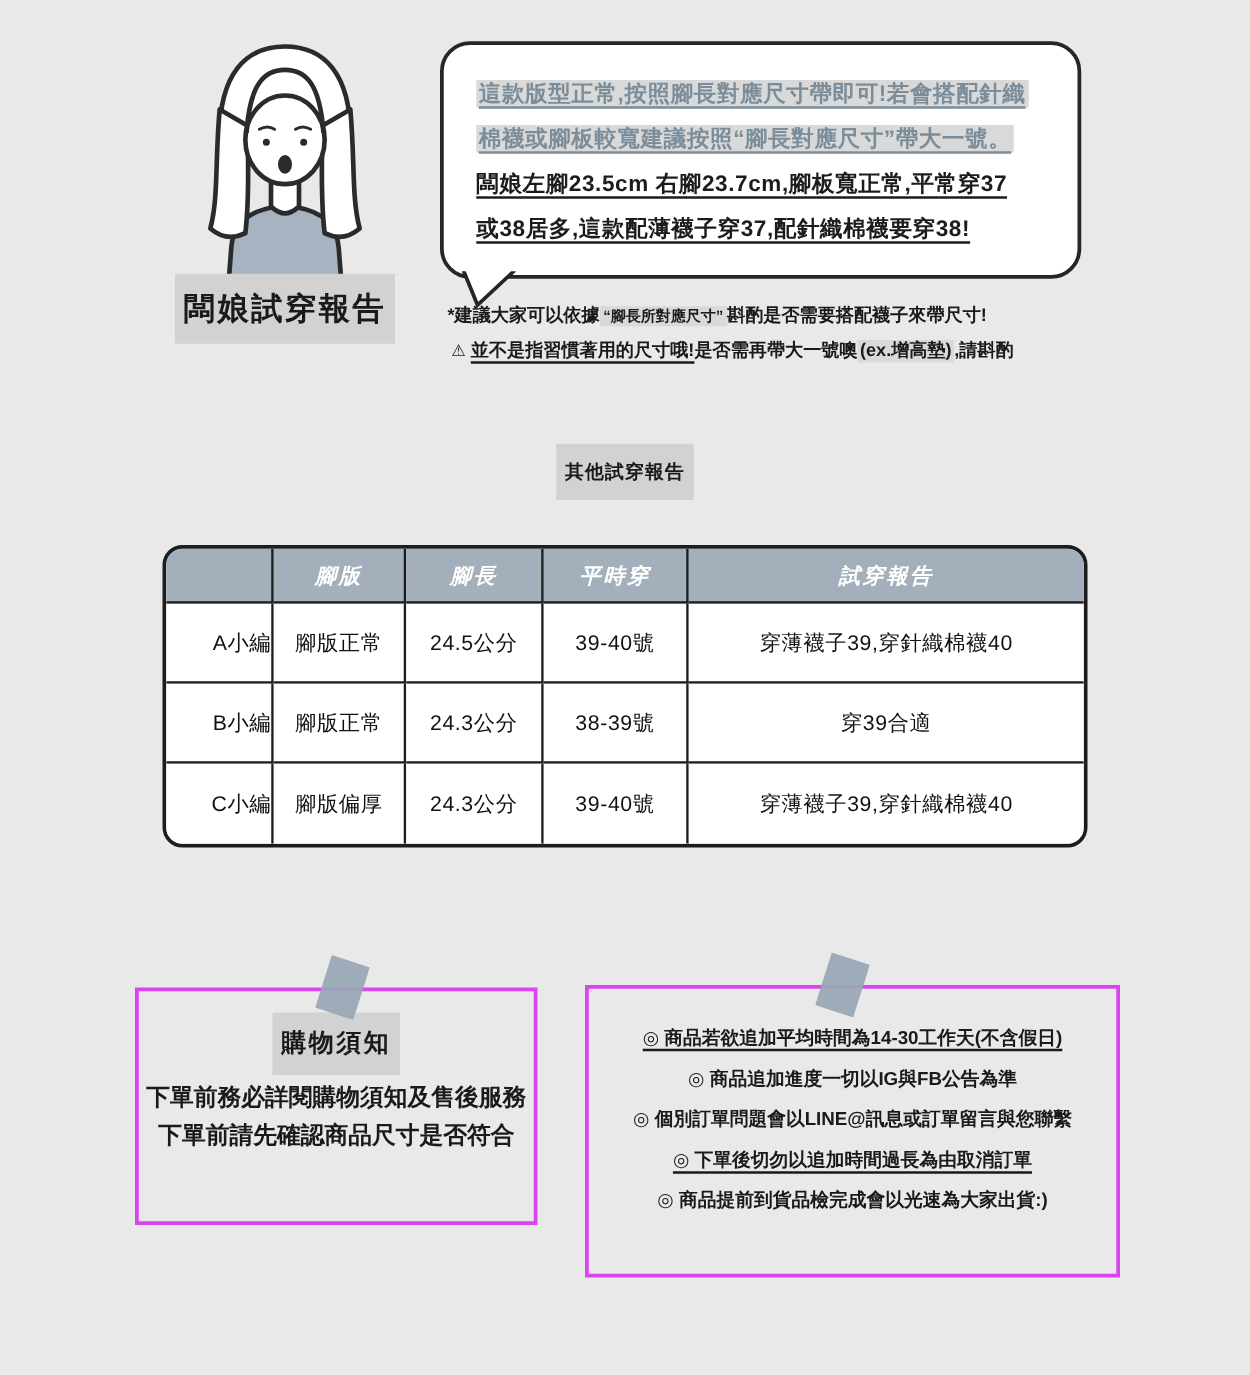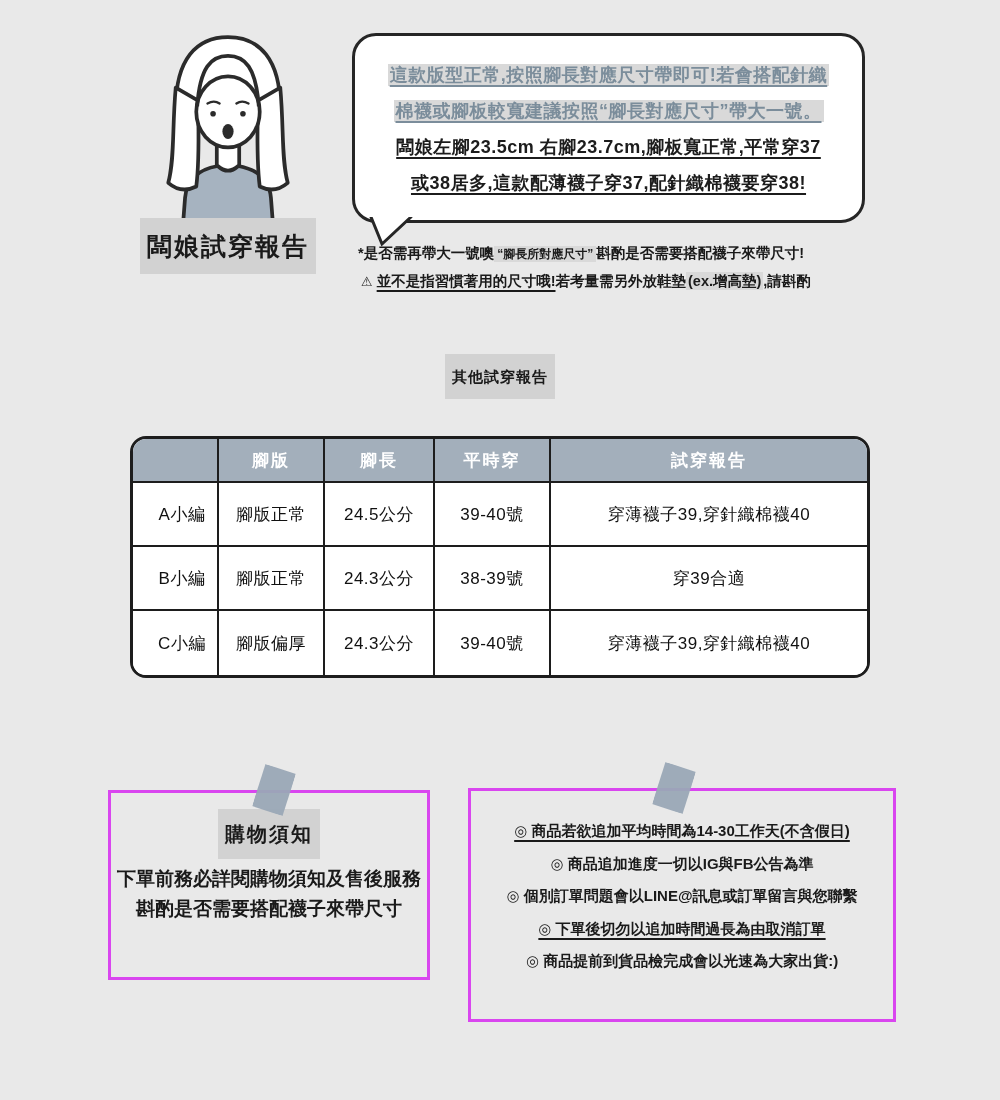--- a/index.html
+++ b/index.html
@@ -18,21 +18,20 @@
   .avatar-svg { display:block; margin:0 auto; }
   .avatar-label { margin-top:8px; text-align:center; }
   .hl-g { background:#d2d2d2; padding:14px 7px; }
   .avatar-label .hl-g { font-size:25px; font-weight:bold; letter-spacing:2px; }
 
   
   .bubble {
     position:absolute; left:352px; top:33px; width:513px;
     background:#fff; border:3px solid #262626; border-radius:24px;
     padding:21px 26px 19px 26px;
-    text-align:center;
   }
   .b-line { line-height:36px; font-size:18px; font-weight:bold; letter-spacing:0.5px; white-space:nowrap; }
   .u { text-decoration:underline; text-underline-offset:4px; text-decoration-thickness:1.5px; }
   .blue { color:#7b8d9b; }
   .hl { background:#d9d9d9; padding:1px 2px; }
   .dark { color:#1c1c1c; }
   .tail { position:absolute; left:12px; bottom:-27px; }
 
   
   .note { position:absolute; left:358px; top:240px; width:540px; font-size:14.5px; font-weight:bold; }
@@ -49,30 +48,30 @@
 
   
   .table-wrap {
     position:absolute; left:130px; top:436px; width:740px;
     border:3px solid #1d1d1d; border-radius:16px; overflow:hidden; background:#fff;
   }
   table { width:100%; border-collapse:separate; border-spacing:0; table-layout:fixed; }
   th {
     background:#a3afbb; color:#fff; font-size:17px; font-weight:bold;
     height:44px; text-align:center; letter-spacing:2px;
-    border-right:2.5px solid #1d1d1d; border-bottom:2.5px solid #1d1d1d;
+    border-right:2.5px solid #1d1d1d; border-bottom:2.5px solid #1d1d1d;font-style:italic;
   }
   td {
     background:#fff; font-size:17px; color:#111; height:64px; text-align:center;
     letter-spacing:0.5px;
     border-right:2.5px solid #1d1d1d; border-bottom:2.5px solid #1d1d1d;
   }
   th:last-child, td:last-child { border-right:none; }
   tr:last-child td { border-bottom:none; }
-  td.first { text-align:center; padding-left:14px;margin-top:12px; }
+  td.first { text-align:right; padding-left:14px;margin-top:12px; }
 
   
   .box { position:absolute; border:3px solid #d946ef; background:transparent; }
   .notice-box { left:108px; top:790px; width:322px; height:190px; text-align:center; }
   .policy-box { left:468px; top:788px; width:428px; height:234px; text-align:center; }
   .tape {
     position:absolute; top:-26px; width:34px; height:46px;
     background:#9aa8b6; opacity:0.95; transform:rotate(15deg);
     clip-path:polygon(6% 0, 100% 4%, 94% 100%, 0 96%);
   }
@@ -134,24 +133,24 @@
       <span class="u dark">或38居多,這款配薄襪子穿37,配針織棉襪要穿38!</span>
     </div>
     <svg class="tail" width="48" height="30" viewBox="0 0 48 30">
       <path d="M4 0 L15 27 L44 0 Z" fill="#ffffff" stroke="none"></path>
       <path d="M4 0 L15 27 L44 0" fill="none" stroke="#262626" stroke-width="3" stroke-linecap="round"></path>
     </svg>
   </div>
 
   <div class="note">
     <div class="note-l1">
-      <span>*是否需再帶大一號噢</span><span class="note-small-hl">“腳長所對應尺寸”</span><span>斟酌是否需要搭配襪子來帶尺寸!</span>
+      <span>*建議大家可以依據</span><span class="note-small-hl">“腳長所對應尺寸”</span><span>斟酌是否需要搭配襪子來帶尺寸!</span>
     </div>
     <div class="note-l2">
-      <span class="warn-icon">⚠</span><span class="u">並不是指習慣著用的尺寸哦!</span><span>若考量需另外放鞋墊</span><span class="note-hl">(ex.增高墊)</span><span>,請斟酌</span>
+      <span class="warn-icon">⚠</span><span class="u">並不是指習慣著用的尺寸哦!</span><span>是否需再帶大一號噢</span><span class="note-hl">(ex.增高墊)</span><span>,請斟酌</span>
     </div>
   </div>
 
   <div class="section-heading">
     <span class="hl-g">其他試穿報告</span>
   </div>
 
   <div class="table-wrap">
     <table>
       <colgroup>
@@ -196,21 +195,21 @@
     </table>
   </div>
 
   <div class="box notice-box">
     <div class="tape"></div>
     <div class="box-title">
       <span class="hl-g">購物須知</span>
     </div>
     <div class="notice-lines">
       <div class="notice-line">下單前務必詳閱購物須知及售後服務</div>
-      <div class="notice-line">斟酌是否需要搭配襪子來帶尺寸</div>
+      <div class="notice-line">下單前請先確認商品尺寸是否符合</div>
     </div>
   </div>
 
   <div class="box policy-box">
     <div class="tape"></div>
     <div class="policy-items">
       <div class="p-item u">◎ 商品若欲追加平均時間為14-30工作天(不含假日)</div>
       <div class="p-item">◎ 商品追加進度一切以IG與FB公告為準</div>
       <div class="p-item">◎ 個別訂單問題會以LINE@訊息或訂單留言與您聯繫</div>
       <div class="p-item u">◎ 下單後切勿以追加時間過長為由取消訂單</div>

